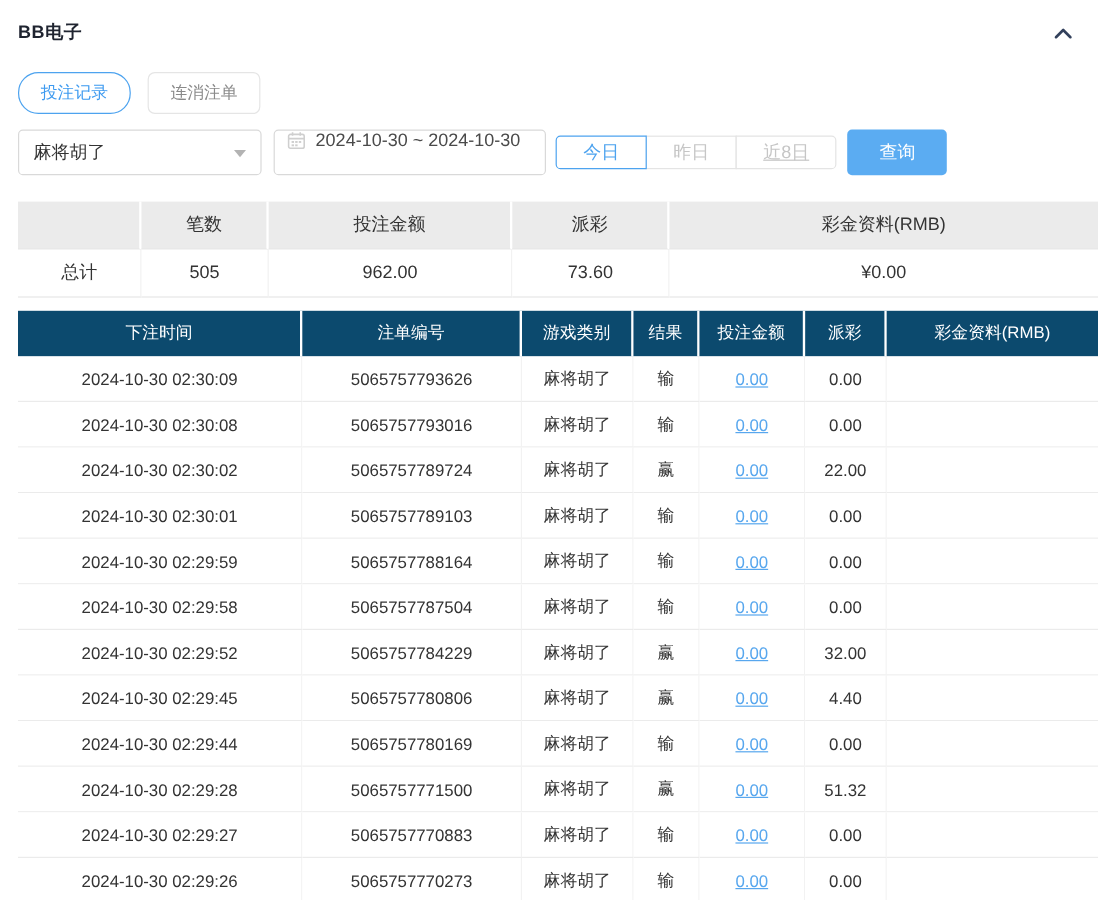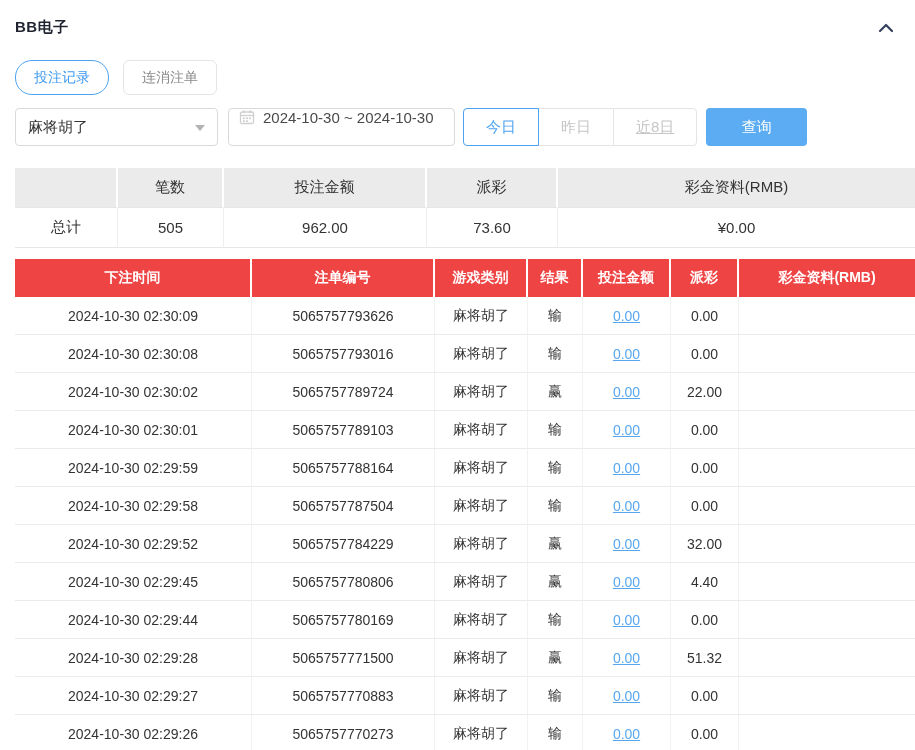--- a/index.html
+++ b/index.html
@@ -46,28 +46,28 @@
     border-top: 6px solid #b3b3b3;
   }
   .date-range {
     margin-left: 10px; width: 227px; height: 38px;
     border: 1px solid #d9d9d9; border-radius: 4px;
     display: flex; align-items: flex-start; gap: 8px; padding: 0 10px;
     font-size: 15px; color: #4a4a4a; background: #fff; cursor: pointer;
   }
   .seg-group { display: flex; margin-left: 8px; }
   .seg-btn {
-    height: 38px; padding: 0 22px; background: #fff; font-size: 15px;
+    height: 28px; padding: 0 22px; background: #fff; font-size: 15px;
     border: 1px solid #e4e4e4; margin-left: -1px; cursor: pointer; color: #c6c6c6;
   }
   .seg-btn:first-child { border-radius: 4px 0 0 4px; margin-left: 0; }
   .seg-btn:last-child { border-radius: 0 4px 4px 0; text-decoration: underline; }
   .seg-btn.active { border: 1px solid #4da3ef; color: #4da3ef; position: relative; z-index: 2; }
   .search-btn {
-    margin-left: 9px; width: 101px; height: 38px;
+    margin-left: 9px; width: 83px; height: 38px;
     background: #5bacf2; color: #fff; font-size: 15px;
     border: none; border-radius: 4px; cursor: pointer;
   }
 
   
   .summary-table {
     width: 900px; margin-top: 22px; border-collapse: separate; border-spacing: 0;
     font-size: 15px; table-layout: fixed;
   }
   .summary-table th {
@@ -80,21 +80,21 @@
     border-right: 1px solid #efefef; border-bottom: 1px solid #e6e6e6;
   }
   .summary-table td:last-child { border-right: none; }
 
   
   .records-table {
     width: 900px; margin-top: 11px; border-collapse: separate; border-spacing: 0;
     font-size: 14px; table-layout: fixed;
   }
   .records-table th {
-    background: #ef4444; color: #fff; font-weight: bold; font-size: 14px;
+    background: #0c4a6e; color: #fff; font-weight: normal; font-size: 14px;
     height: 38px; border-right: 2px solid #fff;
   }
   .records-table th:last-child { border-right: none; }
   .records-table td {
     text-align: center; height: 38px; color: #333;
     border-bottom: 1px solid #ebebeb; border-right: 1px solid #f2f2f2;
     background: #fff;
   }
   .records-table td:last-child { border-right: none; }
   .bet-link { color: #58a7ee; text-decoration: underline; cursor: pointer; }

